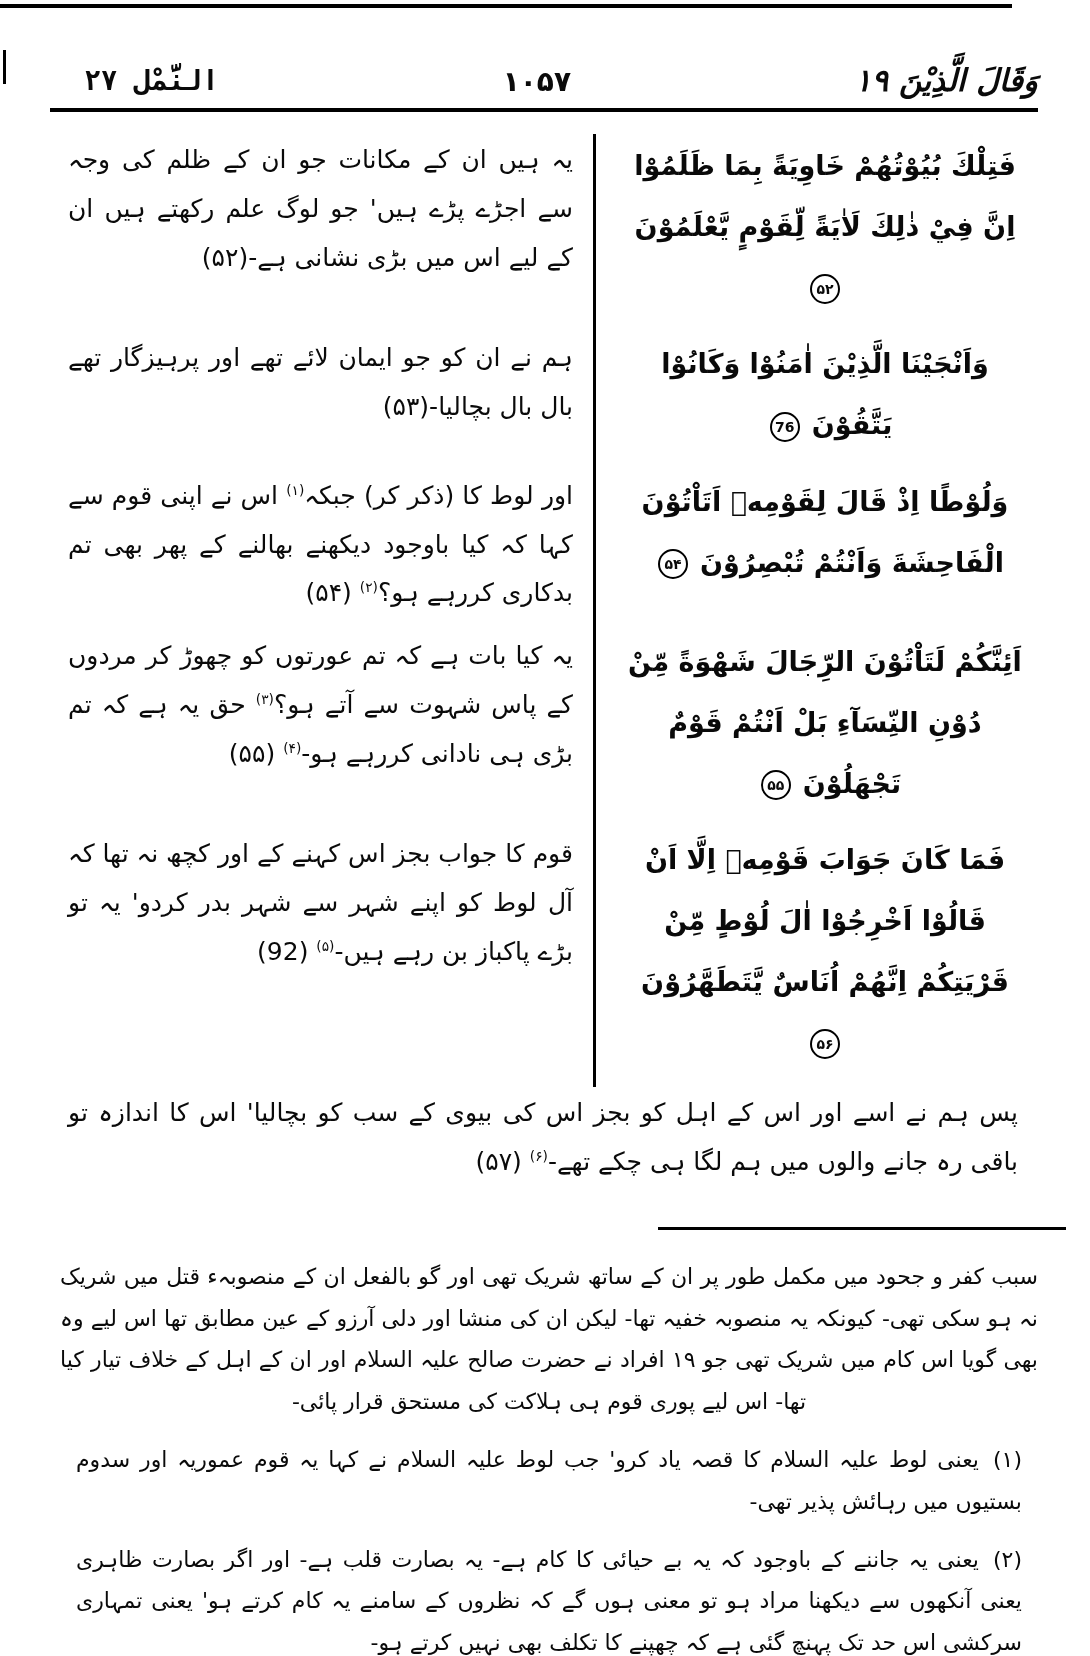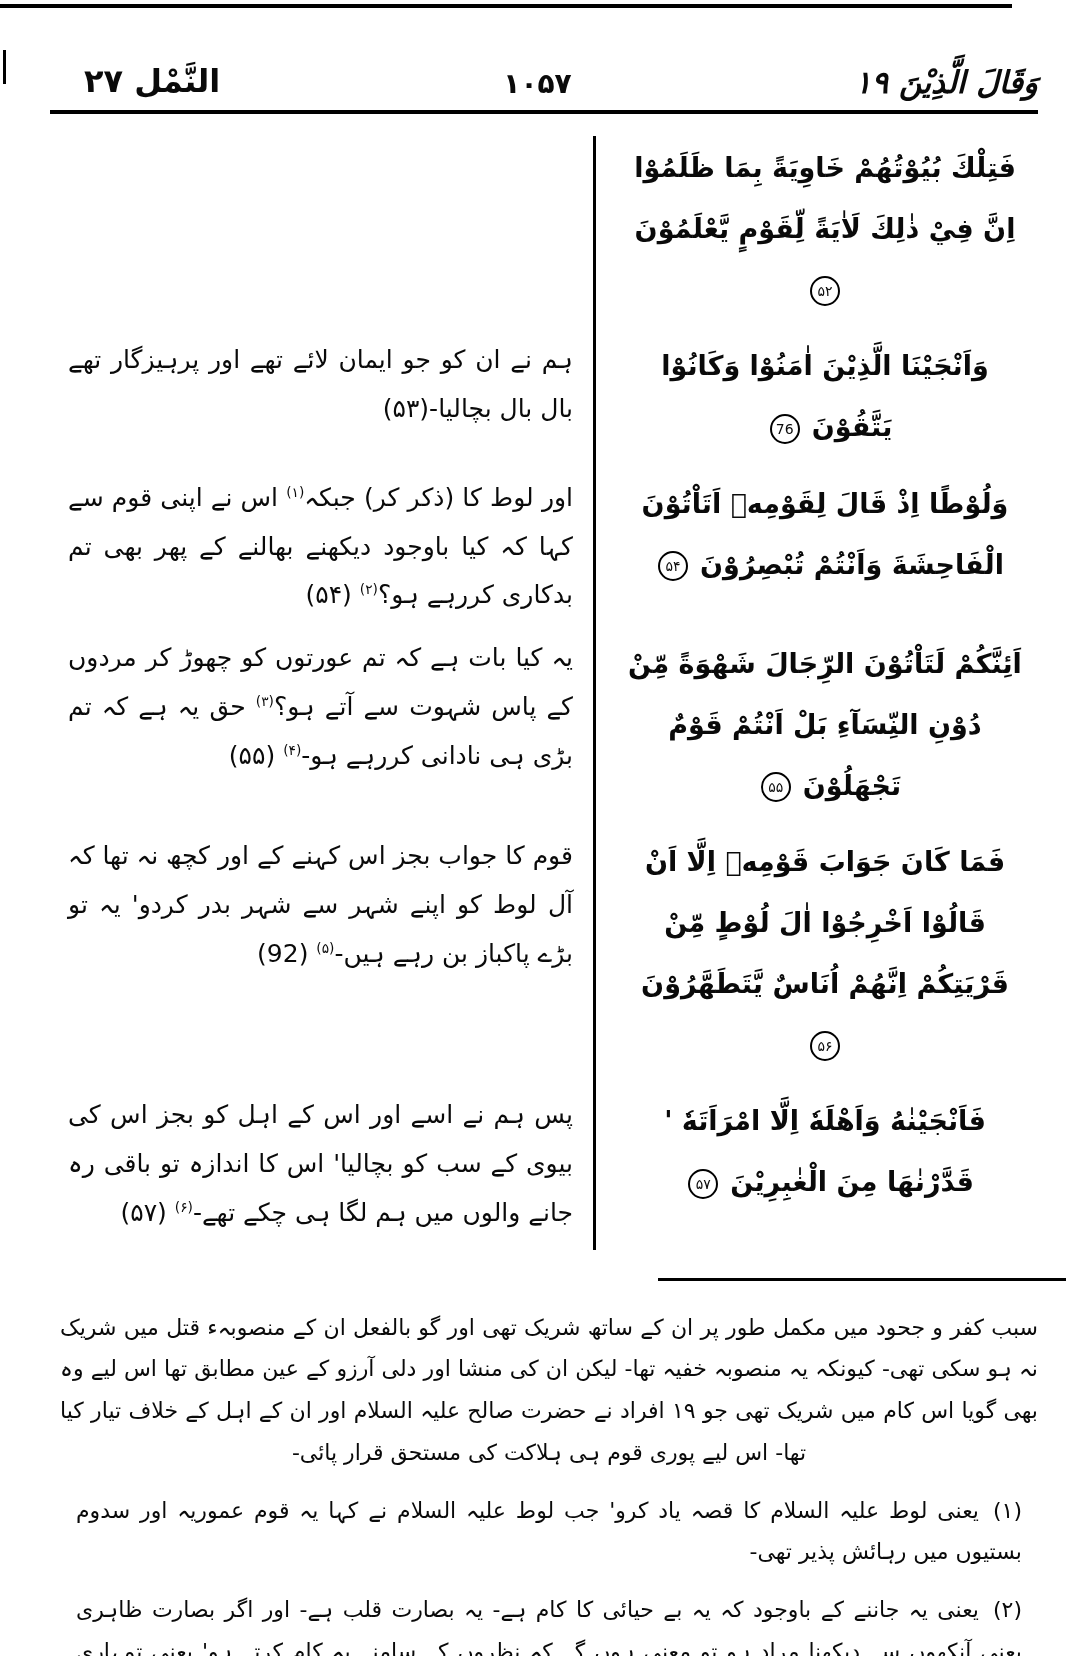--- a/index.html
+++ b/index.html
@@ -27,21 +27,21 @@
   .header {
     display: flex;
     direction: rtl;
     justify-content: space-between;
     align-items: flex-end;
     padding: 62px 52px 0 64px;
     font-weight: bold;
   }
   .hdr-right { font-size: 31px; font-style: italic; }
   .hdr-center { font-size: 28px; letter-spacing: 2px; }
-  .hdr-left { font-size: 32px; padding-left: 20px; }
+  .hdr-left { font-size: 28px; padding-left: 20px; font-family: Liberation Mono, monospace; }
   .header-rule {
     height: 4px; background: #000;
     margin: 10px 52px 0 50px;
   }
   
   .verses {
     margin: 22px 52px 0 64px;
     direction: rtl;
   }
   .verse-row { display: flex; direction: rtl; }
@@ -67,21 +67,21 @@
     box-sizing: border-box;
   }
   .urdu-cell sup { font-size: 0.55em; line-height: 0; }
   .vnum {
     display: inline-block;
     width: 30px; height: 30px;
     line-height: 27px;
     border: 2px solid #000;
     border-radius: 50%;
     font-size: 14px;
-    font-weight: normal;
+    font-weight: bold;
     text-align: center;
     vertical-align: middle;
     margin: 0 12px;
     box-sizing: border-box;
   }
   
   .footnote-sep {
     width: 408px; height: 3px; background: #000;
     margin: 28px 24px 0 0;
     margin-right: 24px;
@@ -110,39 +110,39 @@
   <div class="header">
     <div class="hdr-right">وَقَالَ الَّذِيْنَ ۱۹</div>
     <div class="hdr-center">۱۰۵۷</div>
     <div class="hdr-left">النَّمْل ۲۷</div>
   </div>
   <div class="header-rule"></div>
 
   <main class="verses" id="verses">
       <div class="verse-row">
         <div class="arabic-cell"><span>فَتِلْكَ بُيُوْتُهُمْ خَاوِيَةً بِمَا ظَلَمُوْا اِنَّ فِيْ ذٰلِكَ لَاٰيَةً لِّقَوْمٍ يَّعْلَمُوْنَ</span><span class="vnum">۵۲</span></div>
+        <div class="urdu-cell"><span>یہ ہیں ان کے مکانات جو ان کے ظلم کی وجہ سے اجڑے پڑے ہیں' جو لوگ علم رکھتے ہیں ان کے لیے اس میں بڑی نشانی ہے-(۵۲)</span></div>
       </div>
       <div class="verse-row">
         <div class="arabic-cell"><span>وَاَنْجَيْنَا الَّذِيْنَ اٰمَنُوْا وَكَانُوْا يَتَّقُوْنَ</span><span class="vnum">76</span></div>
         <div class="urdu-cell"><span>ہم نے ان کو جو ایمان لائے تھے اور پرہیزگار تھے بال بال بچالیا-(۵۳)</span></div>
       </div>
       <div class="verse-row">
         <div class="arabic-cell"><span>وَلُوْطًا اِذْ قَالَ لِقَوْمِهٖ اَتَاْتُوْنَ الْفَاحِشَةَ وَاَنْتُمْ تُبْصِرُوْنَ</span><span class="vnum">۵۴</span></div>
         <div class="urdu-cell"><span>اور لوط کا (ذکر کر) جبکہ</span><sup>(۱)</sup><span> اس نے اپنی قوم سے کہا کہ کیا باوجود دیکھنے بھالنے کے پھر بھی تم بدکاری کررہے ہو؟</span><sup>(۲)</sup><span> (۵۴)</span></div>
       </div>
       <div class="verse-row">
         <div class="arabic-cell"><span>اَئِنَّكُمْ لَتَاْتُوْنَ الرِّجَالَ شَهْوَةً مِّنْ دُوْنِ النِّسَآءِ بَلْ اَنْتُمْ قَوْمٌ تَجْهَلُوْنَ</span><span class="vnum">۵۵</span></div>
         <div class="urdu-cell"><span>یہ کیا بات ہے کہ تم عورتوں کو چھوڑ کر مردوں کے پاس شہوت سے آتے ہو؟</span><sup>(۳)</sup><span> حق یہ ہے کہ تم بڑی ہی نادانی کررہے ہو-</span><sup>(۴)</sup><span> (۵۵)</span></div>
       </div>
       <div class="verse-row">
         <div class="arabic-cell"><span>فَمَا كَانَ جَوَابَ قَوْمِهٖ اِلَّا اَنْ قَالُوْا اَخْرِجُوْا اٰلَ لُوْطٍ مِّنْ قَرْيَتِكُمْ اِنَّهُمْ اُنَاسٌ يَّتَطَهَّرُوْنَ</span><span class="vnum">۵۶</span></div>
         <div class="urdu-cell"><span>قوم کا جواب بجز اس کہنے کے اور کچھ نہ تھا کہ آل لوط کو اپنے شہر سے شہر بدر کردو' یہ تو بڑے پاکباز بن رہے ہیں-</span><sup>(۵)</sup><span> (92)</span></div>
       </div>
       <div class="verse-row">
-        <div class="arabic-cell"><span>فَاَنْجَيْنٰهُ وَاَهْلَهٗ اِلَّا امْرَاَتَهٗ ' قَدَّرْنٰهَا مِنَ الْغٰبِرِيْنَ</span><span class="vnum">۵۷</span></div>
         <div class="urdu-cell"><span>پس ہم نے اسے اور اس کے اہل کو بجز اس کی بیوی کے سب کو بچالیا' اس کا اندازہ تو باقی رہ جانے والوں میں ہم لگا ہی چکے تھے-</span><sup>(۶)</sup><span> (۵۷)</span></div>
       </div>
     </main>
 
   <div class="footnote-sep"></div>
   <section class="footnotes" id="footnotes">
       <p class="fn-cont">سبب کفر و جحود میں مکمل طور پر ان کے ساتھ شریک تھی اور گو بالفعل ان کے منصوبہء قتل میں شریک نہ ہو سکی تھی- کیونکہ یہ منصوبہ خفیہ تھا- لیکن ان کی منشا اور دلی آرزو کے عین مطابق تھا اس لیے وہ بھی گویا اس کام میں شریک تھی جو ۱۹ افراد نے حضرت صالح علیہ السلام اور ان کے اہل کے خلاف تیار کیا تھا- اس لیے پوری قوم ہی ہلاکت کی مستحق قرار پائی-</p>
       <p class="fn"><span class="fn-num">(۱)</span><span>یعنی لوط علیہ السلام کا قصہ یاد کرو' جب لوط علیہ السلام نے کہا یہ قوم عموریہ اور سدوم بستیوں میں رہائش پذیر تھی-</span></p>
       <p class="fn"><span class="fn-num">(۲)</span><span>یعنی یہ جاننے کے باوجود کہ یہ بے حیائی کا کام ہے- یہ بصارت قلب ہے- اور اگر بصارت ظاہری یعنی آنکھوں سے دیکھنا مراد ہو تو معنی ہوں گے کہ نظروں کے سامنے یہ کام کرتے ہو' یعنی تمہاری سرکشی اس حد تک پہنچ گئی ہے کہ چھپنے کا تکلف بھی نہیں کرتے ہو-</span></p>
     </section>

